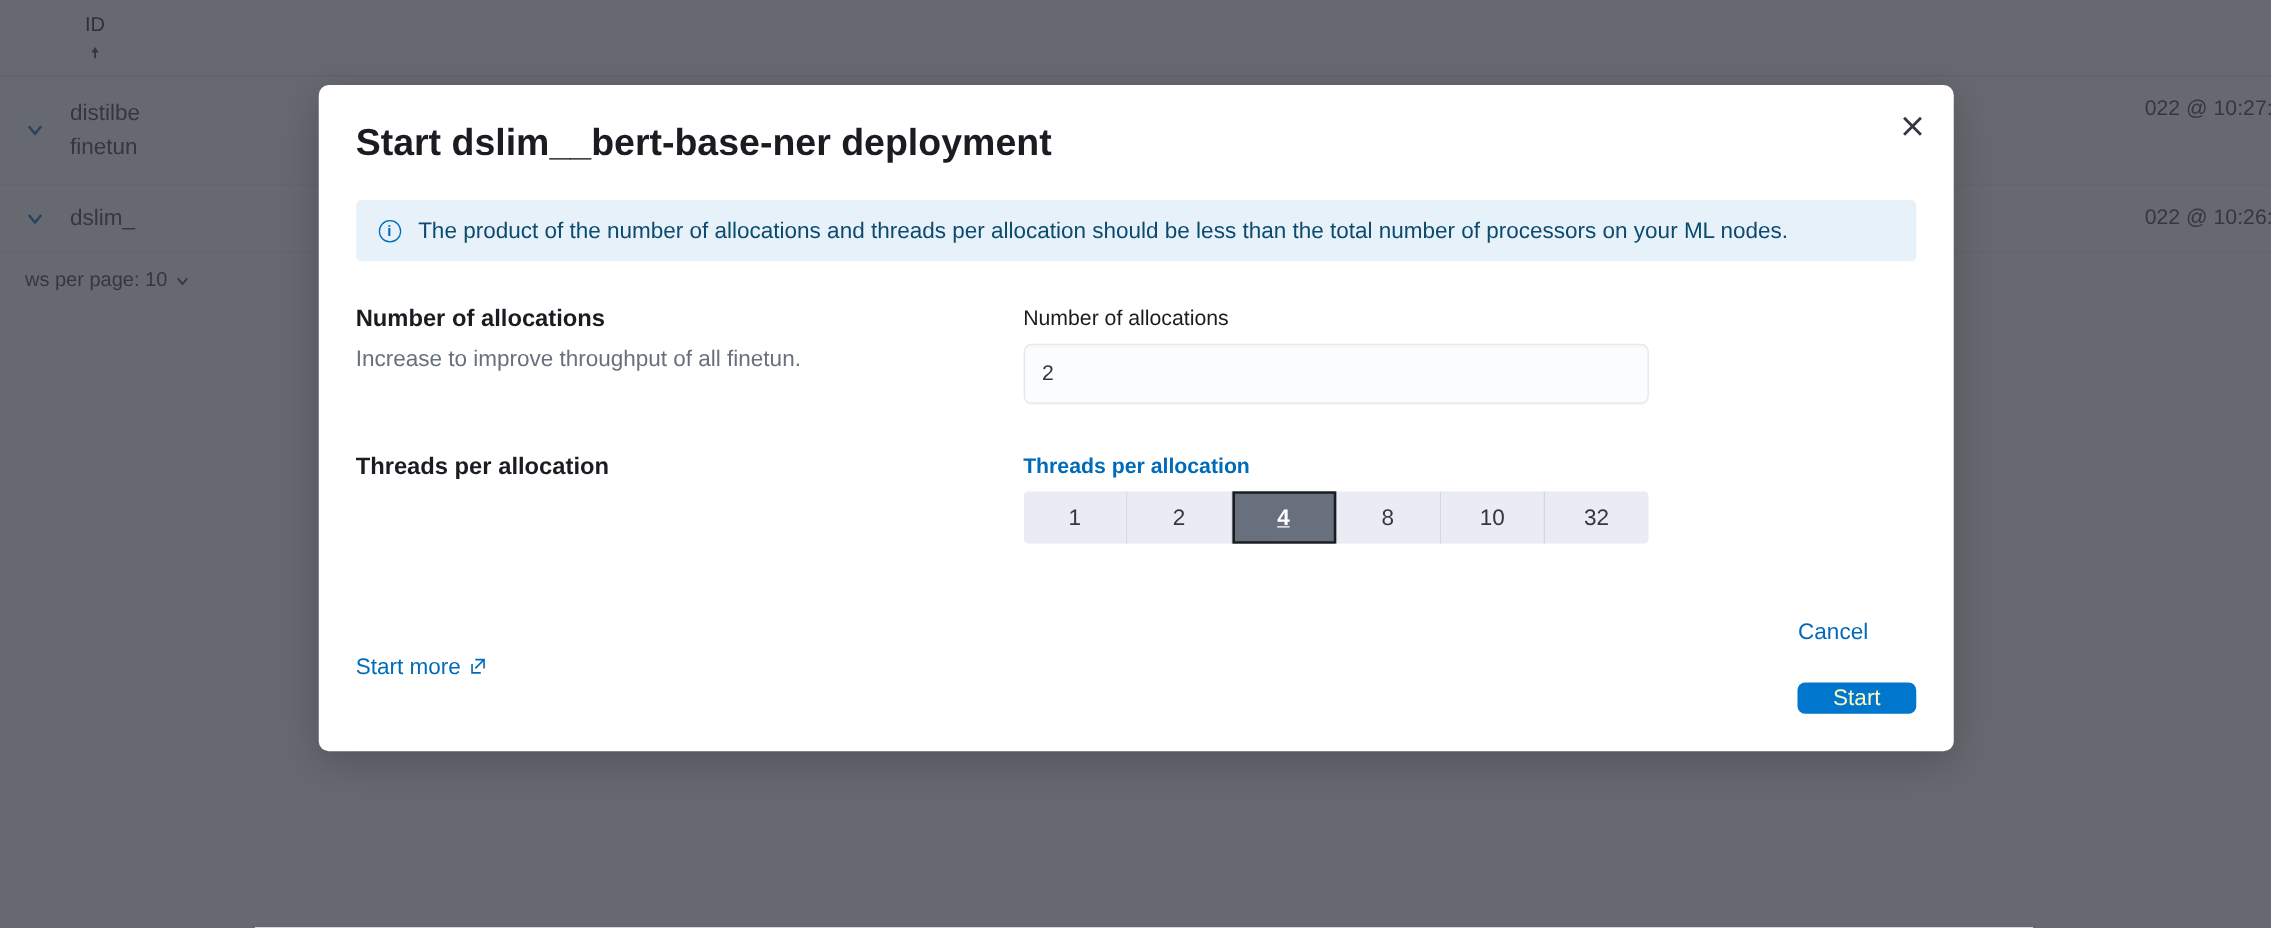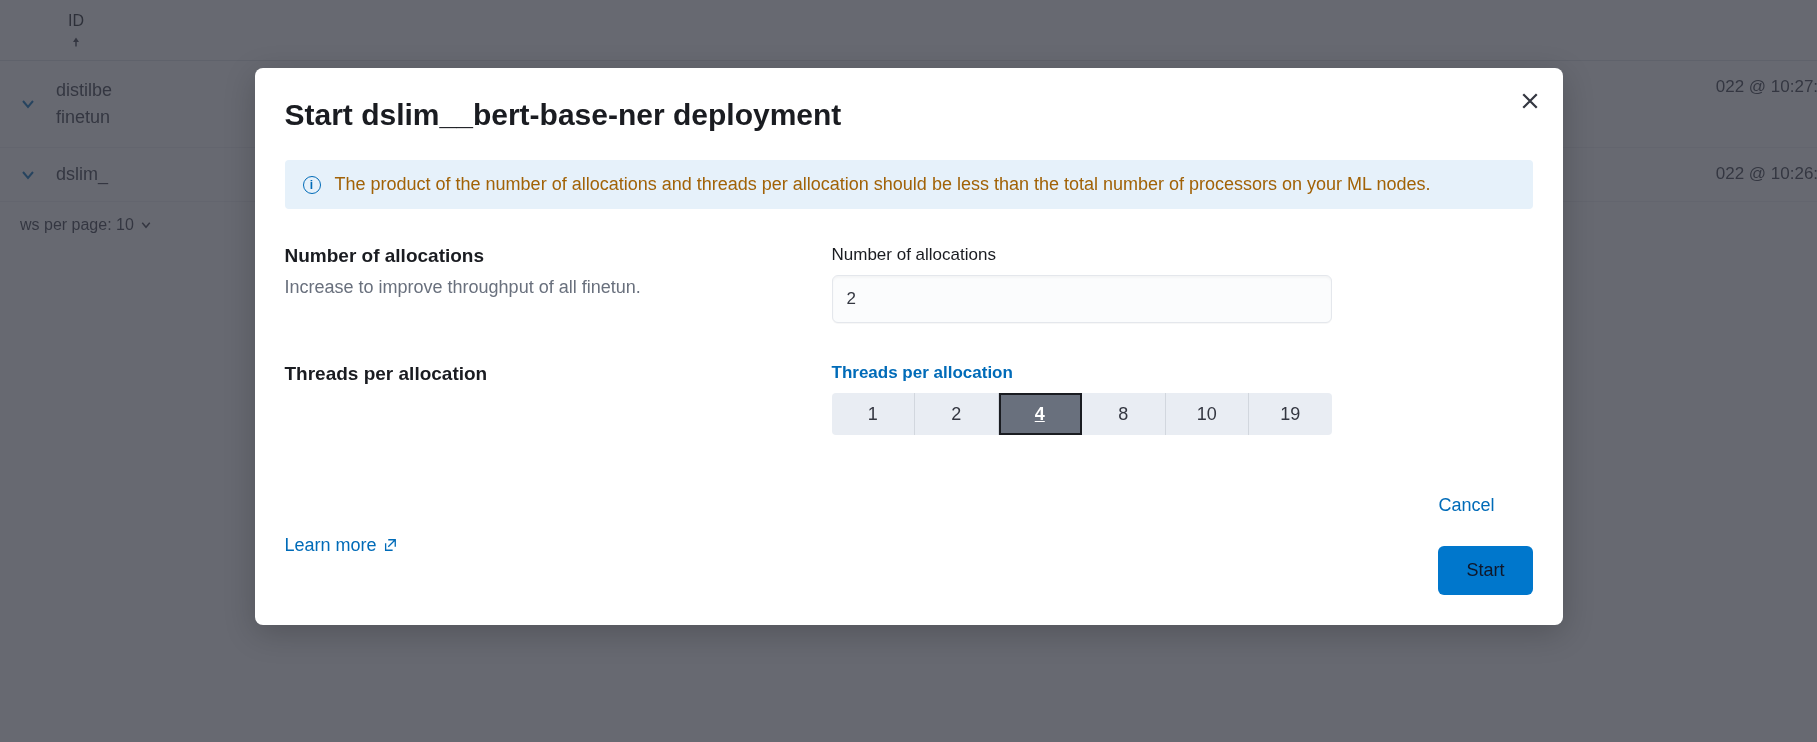--- a/index.html
+++ b/index.html
@@ -147,28 +147,27 @@
   border-radius: 50%;
   display: flex;
   align-items: center;
   justify-content: center;
   font-size: 12px;
   font-weight: bold;
   flex-shrink: 0;
 }
 
 .info-banner .info-text {
-  color: #a16207;
+  color: #0c4a6e;
   font-size: 18px;
 }
 
 .form-section {
   display: flex;
   margin-bottom: 40px;
-  gap: 13px;
 }
 
 .form-left {
   width: 534px;
   flex-shrink: 0;
 }
 
 .form-label-main {
   font-size: 19px;
   font-weight: 700;
@@ -269,23 +268,23 @@
 .btn-cancel {
   color: #006bb8;
   font-size: 18px;
   background: none;
   border: none;
   cursor: pointer;
 }
 
 .btn-primary {
   background: #07c;
-  color: #0f172a;
-  font-size: 18px;
-  padding: 14px 28px;
+  color: #fef9c3;
+  font-size: 18px;
+  padding: 2px 28px;
   border: none;
   border-radius: 6px;
   cursor: pointer;
 }
 
 .sort-arrow {
   width: 12px;
   height: 12px;
   display: inline-block;
 }
@@ -364,28 +363,28 @@
         <div class="form-label-main">Threads per allocation</div>
       </div>
       <div class="form-right">
         <div class="form-sublabel blue">Threads per allocation</div>
         <div class="button-group">
           <button class="option">1</button>
           <button class="option">2</button>
           <button class="option selected">4</button>
           <button class="option">8</button>
           <button class="option">10</button>
-          <button class="option">19</button>
+          <button class="option">32</button>
         </div>
       </div>
     </div>
 
     <div class="modal-footer">
       <a class="learn-more">
-        <span>Learn more</span>
+        <span>Start more</span>
         <svg class="external-icon" viewBox="0 0 16 16">
             <path d="M6 2 L14 2 L14 10 M14 2 L6 10 M3 6 L3 14 L11 14" stroke="#006bb8" stroke-width="1.5" fill="none"></path>
           </svg>
       </a>
       <div class="footer-actions">
         <button class="btn-cancel">Cancel</button>
         <button class="btn-primary">Start</button>
       </div>
     </div>
   </div>

